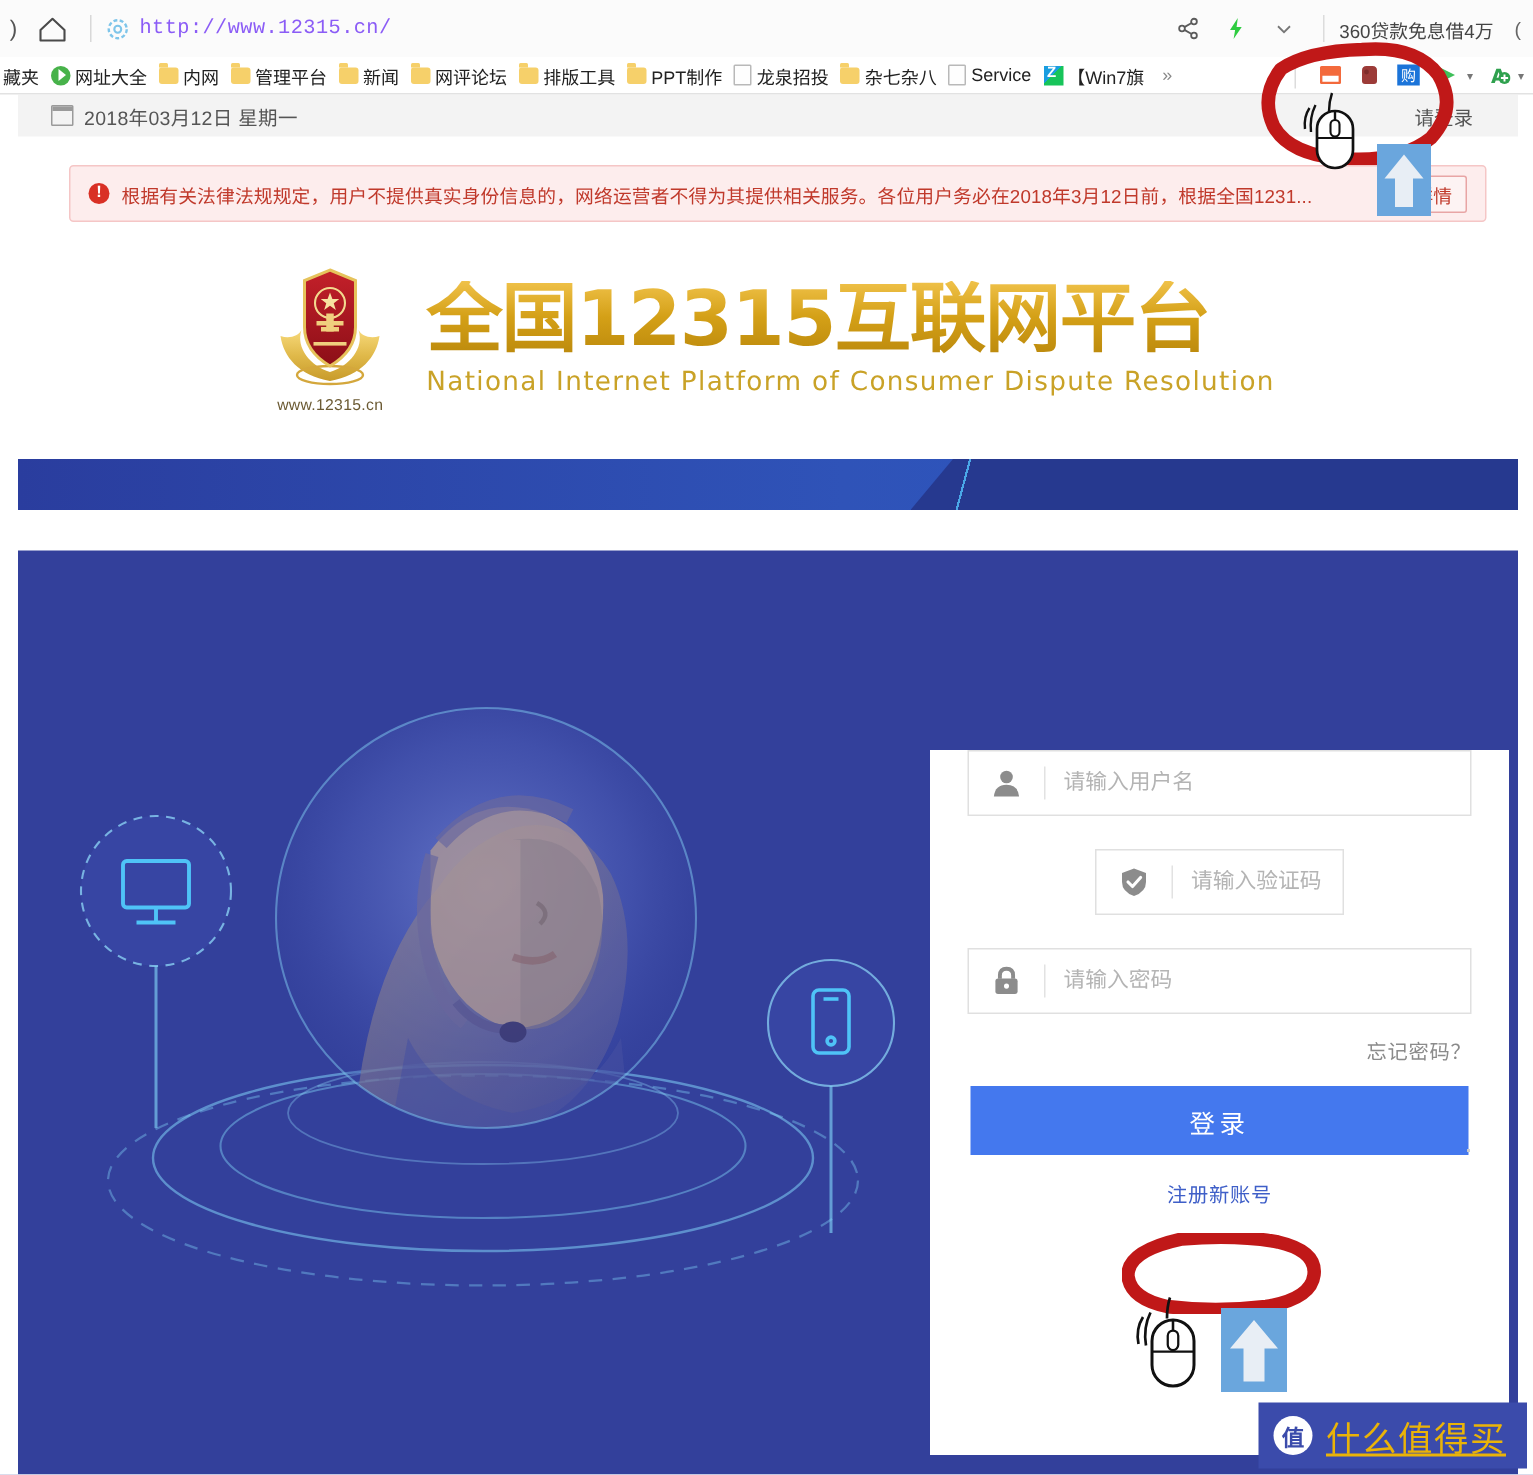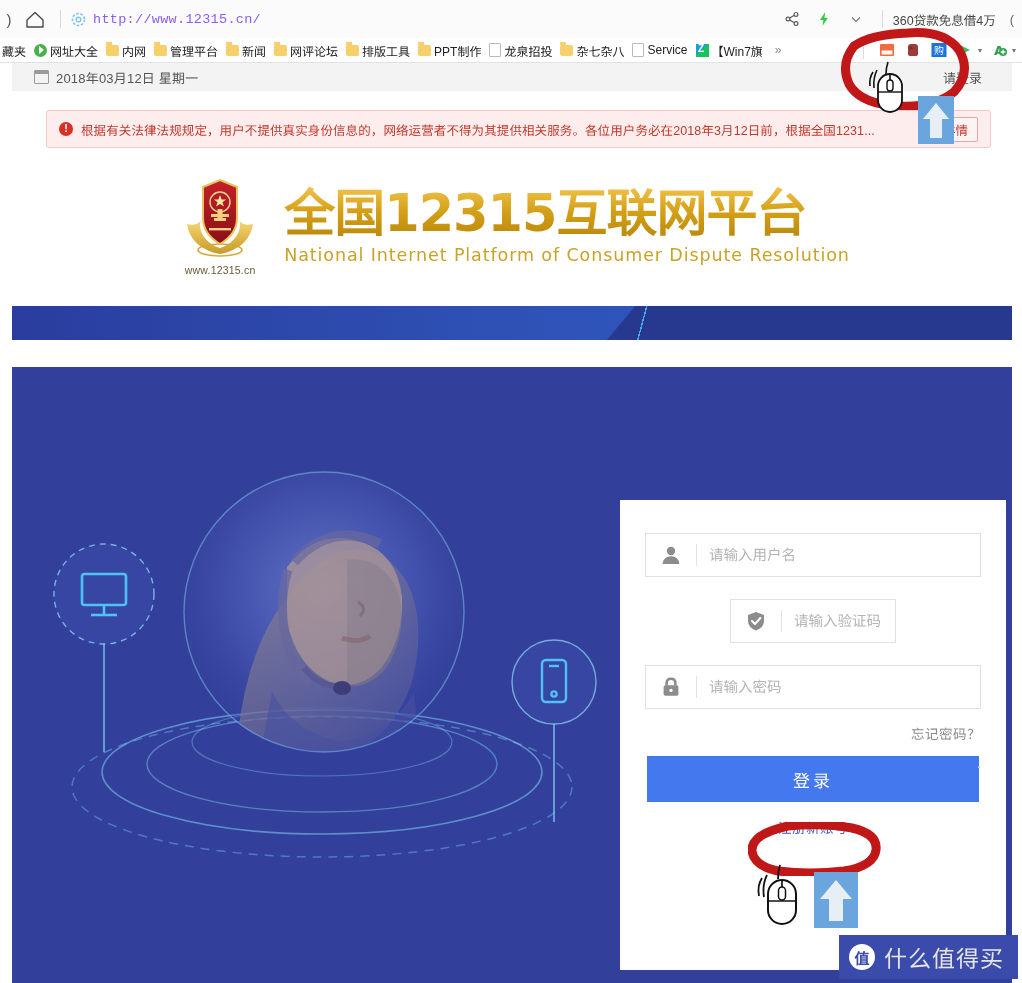--- a/index.html
+++ b/index.html
@@ -413,21 +413,21 @@
   .field {
     margin: 0 auto;
     width: 336px;
     height: 44px;
     border: 1px solid #e0e0e0;
     display: flex;
     align-items: center;
     box-sizing: border-box;
     background: #fff;
   }
-  .field.f-user { margin-top: 33px; }
+  .field.f-user { }
   .field.f-pass { margin-top: 22px; }
   .field.f-cap  { margin-top: 22px; width: 166px; }
   .f-icon {
     width: 50px;
     display: flex;
     align-items: center;
     justify-content: center;
     flex: none;
   }
   .f-divider {
@@ -520,24 +520,25 @@
     color: #3b4bab;
     font-size: 15px;
     display: flex;
     align-items: center;
     justify-content: center;
     margin-right: 9px;
     flex: none;
     font-weight: bold;
   }
   .wm-text {
-    color: #e5e5e5;
+    color: #eab308;
     font-size: 23px;
     letter-spacing: 1px;
     white-space: nowrap;
+    text-decoration: underline;
   }
 </style>
 </head>
 <body>
 
 <div class="browser-chrome">
 
   <div class="urlbar-row">
     <span class="chrome-nav-stub">)</span>
 

